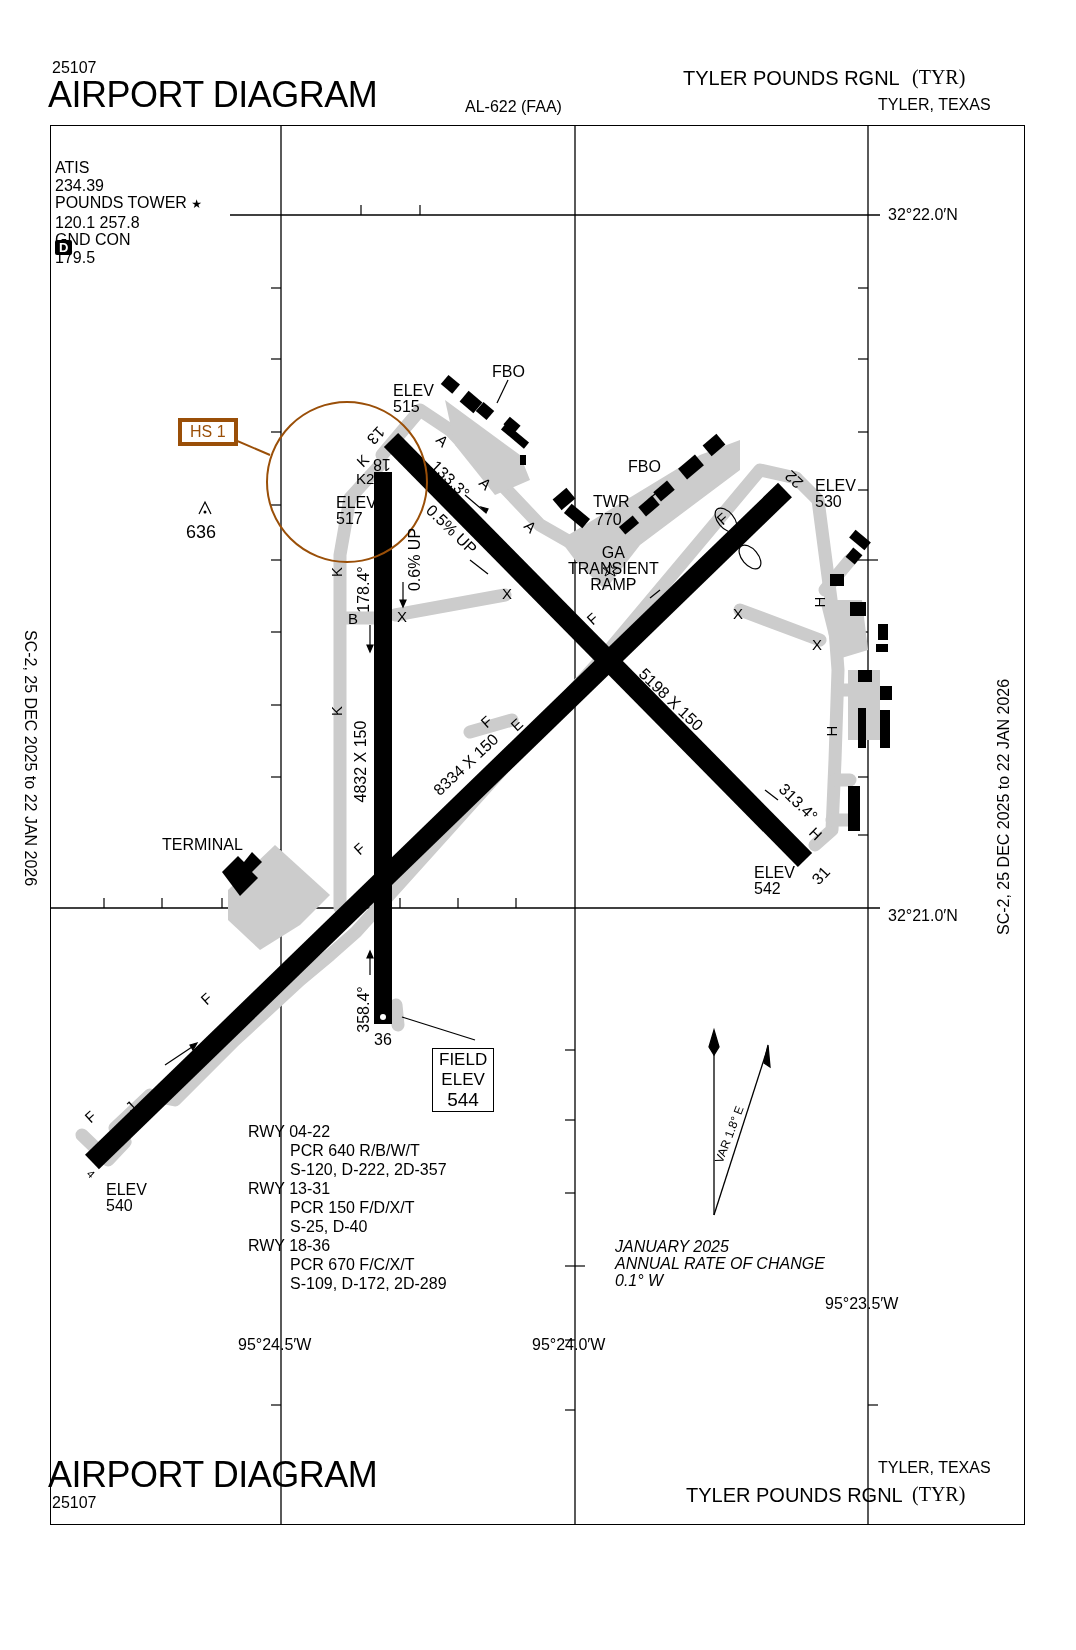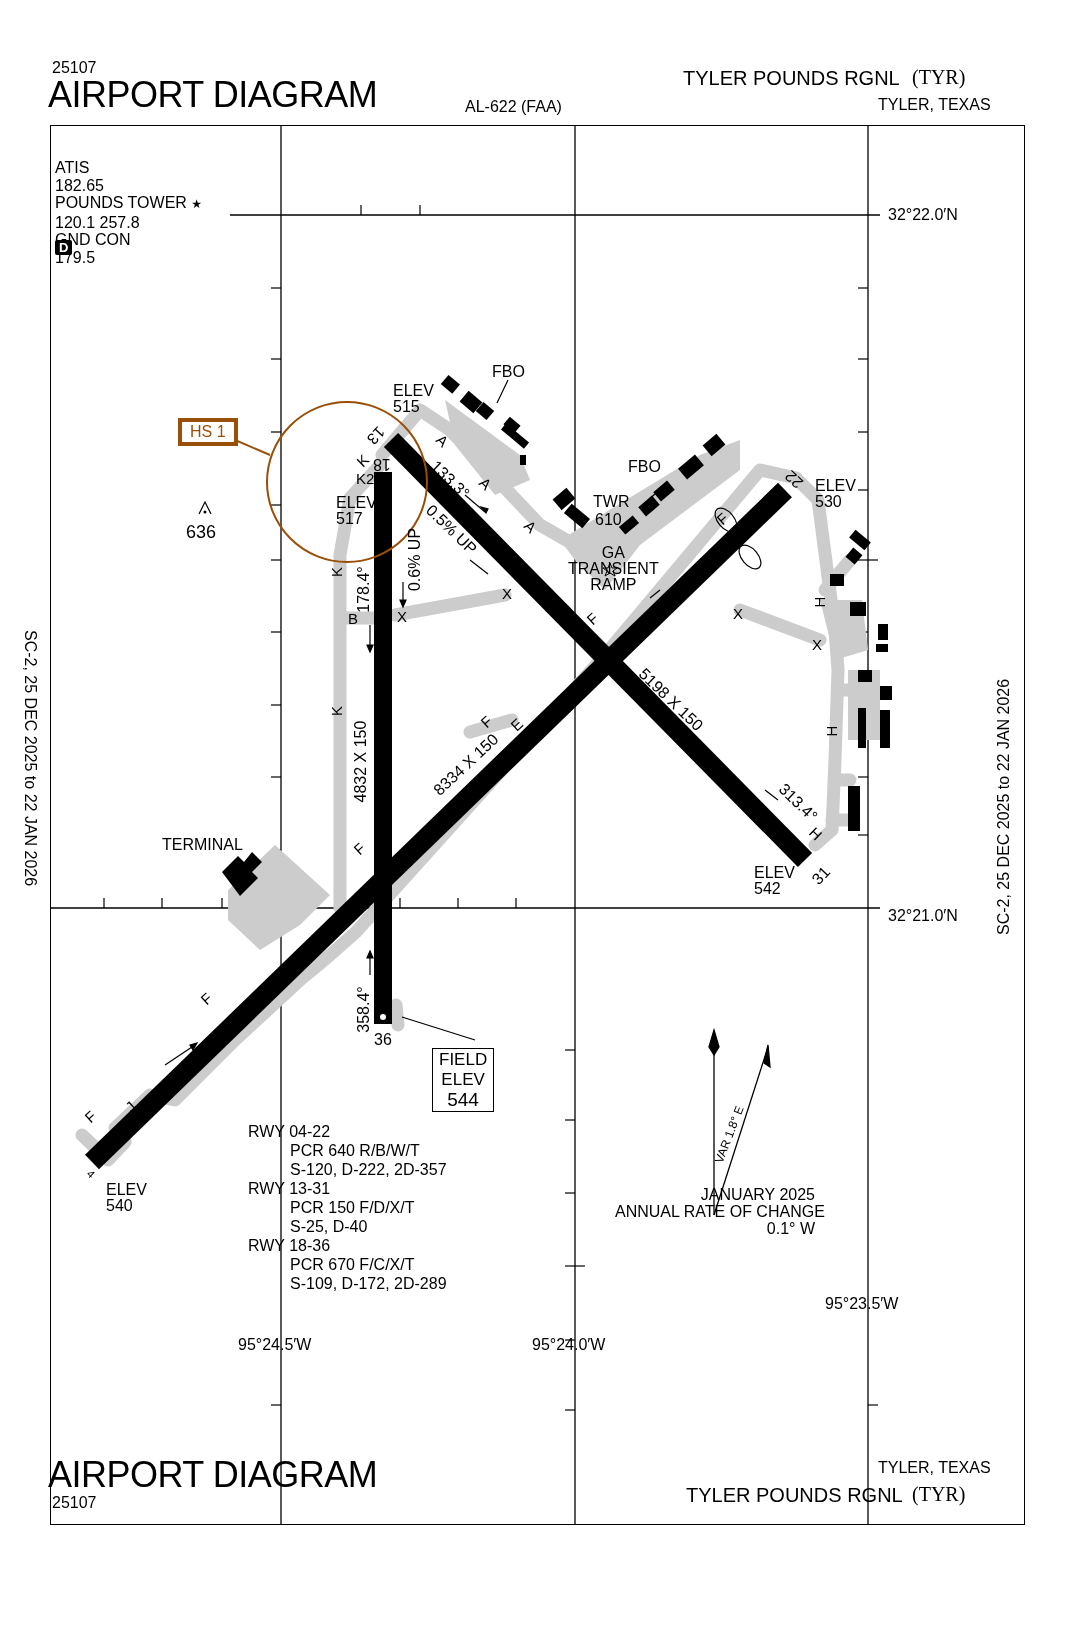--- a/index.html
+++ b/index.html
@@ -181,38 +181,38 @@
   <circle cx="205" cy="512" r="1.5" fill="#000"></circle>
 
   <polygon points="610,563 612,568 617,568 613,571 615,576 610,573 605,576 607,571 603,568 608,568" fill="none" stroke="#000" stroke-width="1"></polygon>
 
   <ellipse cx="726" cy="520" rx="8" ry="14" transform="rotate(-40 726 520)" fill="none" stroke="#000" stroke-width="1.2"></ellipse>
   <ellipse cx="750" cy="557" rx="8" ry="14" transform="rotate(-40 750 557)" fill="none" stroke="#000" stroke-width="1.2"></ellipse>
 </svg>
 
 <div class="abs t-sm" style="left:55px;top:123px;line-height:17.5px;margin-top:36px;">
   <div>ATIS</div>
-  <div>182.65</div>
+  <div>234.39</div>
   <div><span>POUNDS TOWER</span> <span style="font-size:12px;">★</span></div>
   <div>120.1 257.8</div>
   <div>GND CON</div>
   <div>179.5</div>
 </div>
 <div class="abs dbox" style="left:55px;top:240px;">D</div>
 
 <div class="abs t-sm" style="left:888px;top:205px;">32°22.0′N</div>
 <div class="abs t-sm" style="left:888px;top:898px;margin-top:8px;">32°21.0′N</div>
 <div class="abs t-sm" style="left:238px;top:1335px;">95°24.5′W</div>
 <div class="abs t-sm" style="left:532px;top:1335px;">95°24.0′W</div>
 <div class="abs t-sm" style="left:825px;top:1294px;">95°23.5′W</div>
 
 <div class="abs t-sm" style="left:492px;top:362px;">FBO</div>
 <div class="abs t-sm" style="left:628px;top:457px;">FBO</div>
 <div class="abs t-sm" style="left:593px;top:492px;">TWR</div>
-<div class="abs t-sm" style="left:595px;top:510px;">610</div>
+<div class="abs t-sm" style="left:595px;top:510px;">770</div>
 <div class="abs t-sm" style="left:568px;top:545px;text-align:center;white-space:pre;line-height:16px;">GA
 TRANSIENT
 RAMP</div>
 <div class="abs t-sm" style="left:162px;top:835px;">TERMINAL</div>
 <div class="abs hs-box" style="left:178px;top:418px;">HS 1</div>
 <div class="abs" style="left:186px;top:522px;font-size:18px;">636</div>
 <div class="abs fe-box" style="left:432px;top:1048px;white-space:pre;"><span>FIELD
 ELEV</span><div style="font-size:19px;">544</div></div>
 
 <div class="abs t-sm" style="left:393px;top:383px;white-space:pre;line-height:16px;">ELEV
@@ -275,21 +275,21 @@
   <div style="padding-left:42px;text-align:center;">S-120, D-222, 2D-357</div>
   <div>RWY 13-31</div>
   <div style="padding-left:42px;">PCR 150 F/D/X/T</div>
   <div style="padding-left:42px;">S-25, D-40</div>
   <div>RWY 18-36</div>
   <div style="padding-left:42px;">PCR 670 F/C/X/T</div>
   <div style="padding-left:42px;">S-109, D-172, 2D-289</div>
 </div>
 
 <div class="abs" style="left:712px;top:1160px;font-size:12px;transform:rotate(-69deg);transform-origin:left top;">VAR 1.8° E</div>
-<div class="abs t-sm" style="left:615px;top:1186px;width:200px;text-align:right;line-height:17px;">
+<div class="abs t-sm" style="left:615px;top:1238px;width:200px;text-align:left;line-height:17px;font-style:italic;">
   <div>JANUARY 2025</div>
   <div>ANNUAL RATE OF CHANGE</div>
   <div>0.1° W</div>
 </div>
 
 <div class="abs t-sm caution" style="left:334px;top:1380px;line-height:21px;">
 </div>
 
 <div class="abs t-big" style="left:48px;top:1454px;">AIRPORT DIAGRAM</div>
 <div class="abs t-sm" style="left:52px;top:1493px;">25107</div>

